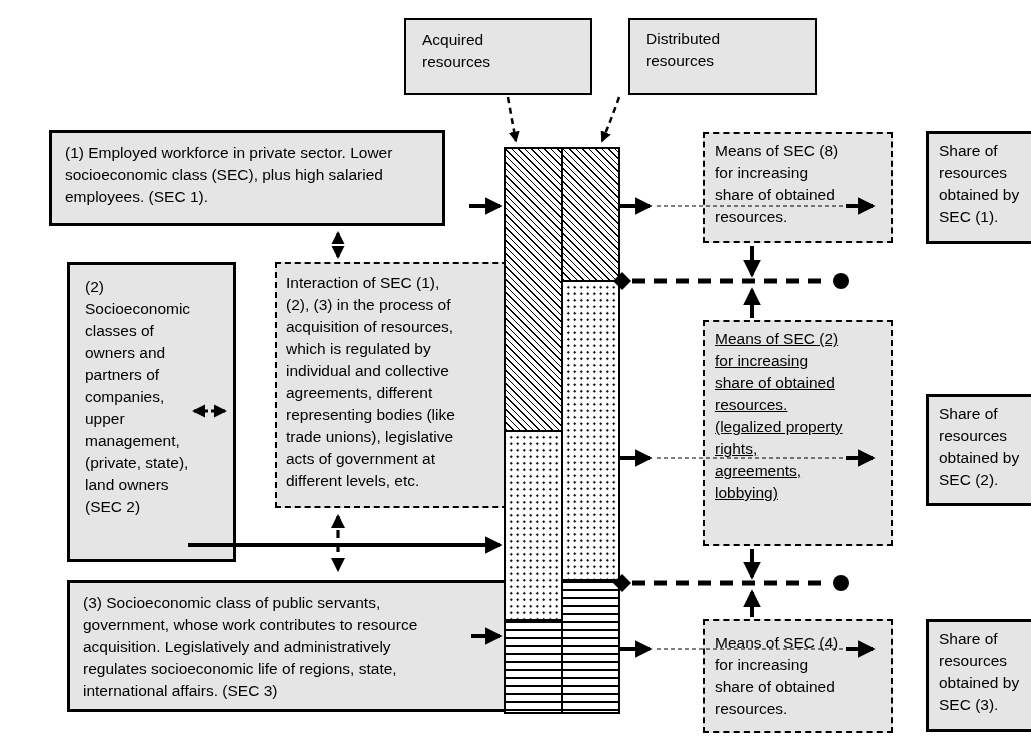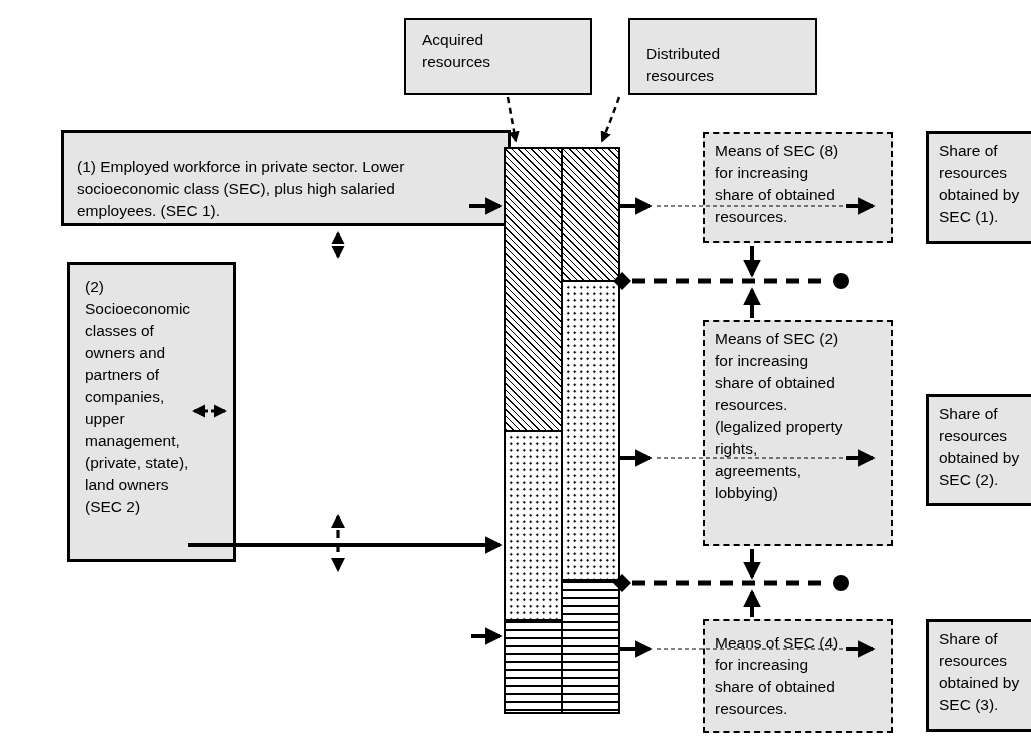--- a/index.html
+++ b/index.html
@@ -8,29 +8,29 @@
     font-family:"Liberation Sans",sans-serif;color:#000;
   }
   .box{
     position:absolute;box-sizing:border-box;background:#e5e5e5;
     border:3px solid #000;white-space:pre-line;
     font-size:15.5px;line-height:22px;margin-left:48px;
   }
   .box.thin{border-width:2.5px;}
   
   #acquired{left:356px;top:18px;width:188px;height:77px;padding:9px 16px;border-width:2.5px;}
-  #distributed{left:580px;top:18px;width:189px;height:77px;padding:23px 16px;border-width:2.5px;}
+  #distributed{left:580px;top:18px;width:189px;height:77px;padding:8px 16px;border-width:2.5px;}
   
-  #sec1{left:13px;top:130px;width:450px;height:96px;padding:23px 13px;}
+  #sec1{left:1px;top:130px;width:396px;height:96px;padding:9px 13px;}
   #sec2{left:19px;top:262px;width:169px;height:300px;padding:11px 15px;}
   #interaction{left:227px;top:262px;width:243px;height:246px;padding:8px 9px;border:2px dashed #000;}
   #sec3{left:19px;top:580px;width:451px;height:132px;padding:9px 13px;}
   
   #means1{left:655px;top:132px;width:190px;height:111px;padding:6px 10px;border:2.5px dashed #000;}
-  #means2{left:655px;top:320px;width:190px;height:226px;padding:6px 10px;border:2.5px dashed #000;}
+  #means2{left:655px;top:320px;width:190px;height:226px;padding:6px 10px;border:2.5px dashed #000;text-decoration:underline;}
   #means3{left:655px;top:619px;width:190px;height:114px;padding:11px 10px;border:2.5px dashed #000;}
   #share1{left:878px;top:131px;width:135px;height:113px;padding:6px 10px;}
   #share2{left:878px;top:394px;width:135px;height:112px;padding:6px 10px;}
   #share3{left:878px;top:619px;width:135px;height:113px;padding:6px 10px;}
   
   #bars{
     position:absolute;left:504px;top:147px;width:116px;height:567px;
     box-sizing:border-box;border:2px solid #000;background:#fff;display:flex;
   }
   .bar{flex:1;display:flex;flex-direction:column;}
@@ -75,20 +75,35 @@
 Socioeconomic
 classes of
 owners and
 partners of
 companies,
 upper
 management,
 (private, state),
 land owners
 (SEC 2)</div>
+  <div class="box" id="interaction">Interaction of SEC (1),
+(2), (3) in the process of
+acquisition of resources,
+which is regulated by
+individual and collective
+agreements, different
+representing bodies (like
+trade unions), legislative
+acts of government at
+different levels, etc.</div>
+  <div class="box" id="sec3">(3) Socioeconomic class of public servants,
+government, whose work contributes to resource
+acquisition. Legislatively and administratively
+regulates socioeconomic life of regions, state,
+international affairs. (SEC 3)</div>
 
   <div id="bars">
     <div class="bar bar-left">
       <div class="bar-segment p-diagonal-hatch" style="height: 281px;"></div>
       <div class="bar-segment p-dots" style="height: 189px;"></div>
       <div class="bar-segment p-horizontal-lines" style="height: 93px;"></div>
     </div>
     <div class="bar bar-right">
       <div class="bar-segment p-diagonal-hatch" style="height: 131px;"></div>
       <div class="bar-segment p-dots" style="height: 299px;"></div>

